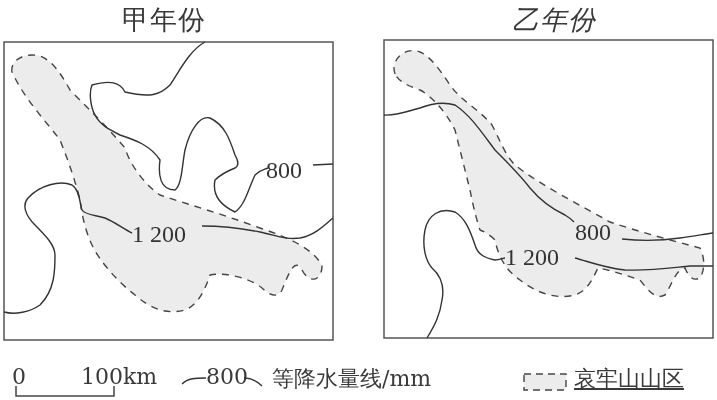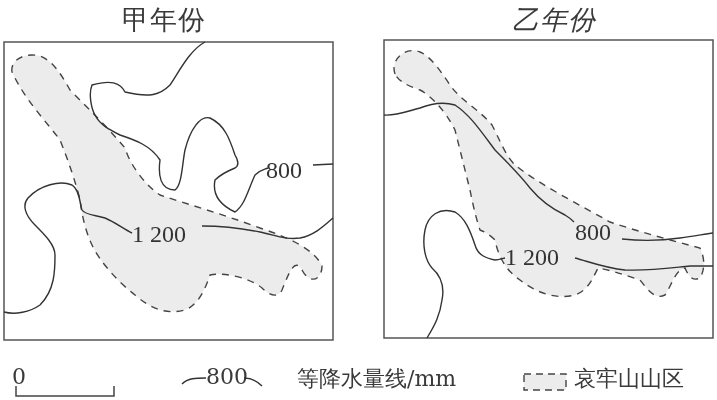--- a/index.html
+++ b/index.html
@@ -42,30 +42,31 @@
   <text x="575" y="240" font-size="24">800</text>
 
   <path d="M427,338 C435,325 440,315 442,300 C445,285 440,275 432,268 C425,260 422,245 425,230 C428,215 440,207 455,212 C465,218 470,230 475,245 C478,255 485,258 495,260 C500,260 503,258 505,258" fill="none" stroke="#333" stroke-width="1.4"></path>
   <path d="M575,258 C590,262 605,268 625,270 C650,271 670,268 690,266 C700,266 708,266 713,266" fill="none" stroke="#333" stroke-width="1.4"></path>
   <text x="505" y="265" font-size="24">1 200</text>
 </svg>
 
 <div class="legend">
 
   <div class="leg-text" style="left:12px;top:2px;">0</div>
+  <div class="leg-text" style="left:81px;top:2px;">100km</div>
   <svg style="position:absolute;left:14px;top:22px;" width="104" height="14">
     <path d="M2,2 L2,12 L100,12 L100,2" fill="none" stroke="#444" stroke-width="1.5"></path>
   </svg>
 
   <svg style="position:absolute;left:180px;top:8px;" width="28" height="20">
     <path d="M2,14 C8,8 16,8 26,8" fill="none" stroke="#333" stroke-width="1.4"></path>
   </svg>
   <div class="leg-text" style="left:206px;top:2px;">800</div>
   <svg style="position:absolute;left:242px;top:8px;" width="22" height="20">
     <path d="M2,8 C8,8 14,10 20,16" fill="none" stroke="#333" stroke-width="1.4"></path>
   </svg>
-  <div class="leg-text" style="left:272px;top:2px;margin-left:25px;">等降水量线/mm</div>
+  <div class="leg-text" style="left:272px;top:2px;">等降水量线/mm</div>
 
   <svg style="position:absolute;left:522px;top:10px;" width="48" height="22">
     <rect x="2" y="2" width="42" height="16" fill="#ececec" stroke="#444" stroke-width="1.4" stroke-dasharray="7,5"></rect>
   </svg>
-  <div class="leg-text" style="left:574px;top:2px;">哀牢山山区</div>
+  <div class="leg-text" style="left:574px;top:2px;text-decoration:underline;">哀牢山山区</div>
 </div>
 
 </body></html>

